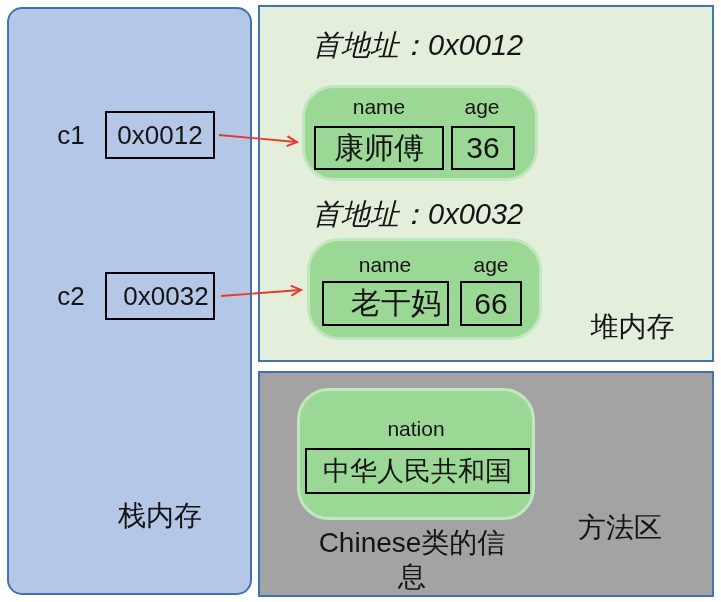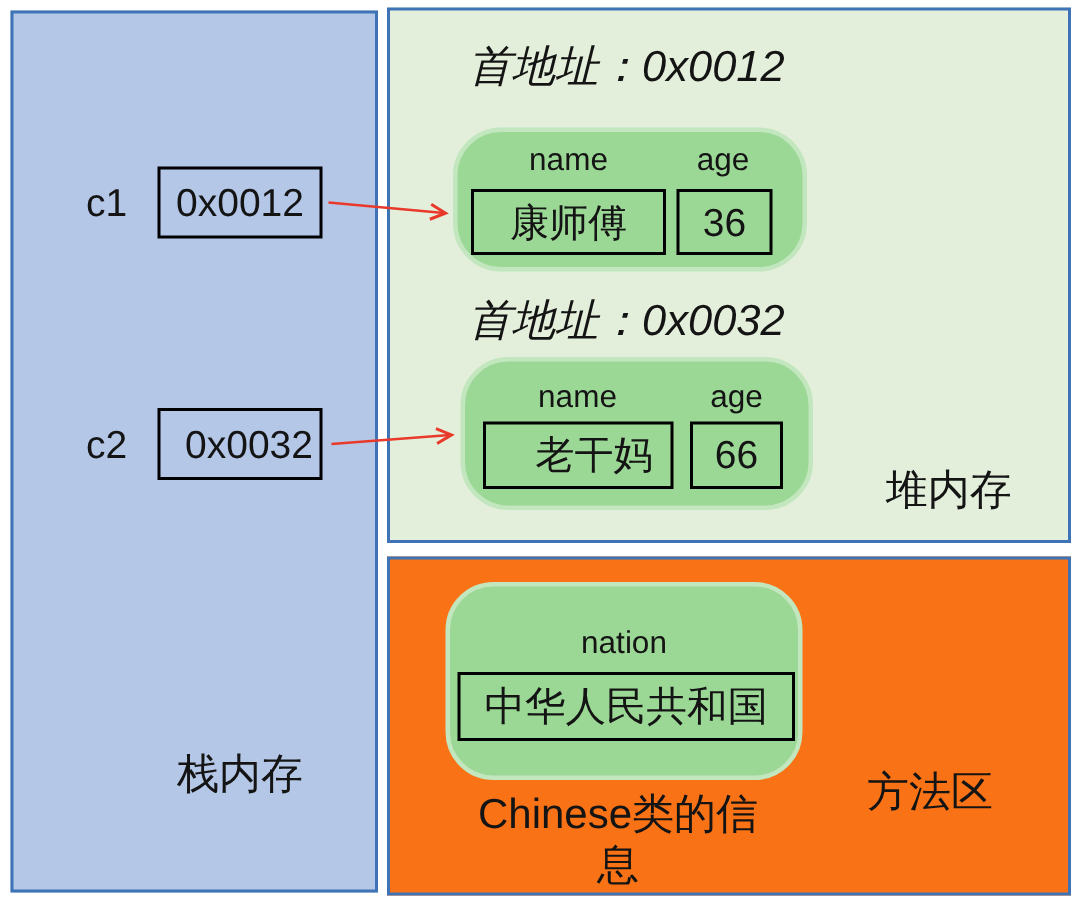--- a/index.html
+++ b/index.html
@@ -1,32 +1,32 @@
 <!DOCTYPE html>
 <html><head>
 <meta charset="utf-8">
 <style>
   html,body{margin:0;padding:0;background:#ffffff;}
   body{font-family:"Liberation Sans","DejaVu Sans",sans-serif;color:#141414;}
   .canvas{position:relative;width:721px;height:602px;background:#ffffff;overflow:hidden;}
   .panel{position:absolute;border:2px solid #3e74b5;box-sizing:border-box;}
-  .panel-stack{left:7px;top:7px;width:245px;height:588px;background:#b4c7e7;}
+  .panel-stack{left:7px;top:7px;width:245px;height:588px;background:#b4c7e7;border-radius:15px;}
   .panel-heap{left:258px;top:5px;width:456px;height:357px;background:#e3efda;}
-  .panel-method{left:258px;top:371px;width:456px;height:226px;background:#f97316;}
+  .panel-method{left:258px;top:371px;width:456px;height:226px;background:#a3a3a3;}
   .var-label{position:absolute;display:flex;align-items:center;justify-content:center;
              font-size:26px;}
   .addr-box{position:absolute;border:2px solid #000;box-sizing:border-box;
             display:flex;align-items:center;justify-content:center;font-size:26px;}
   .panel-caption{position:absolute;font-size:28px;line-height:34px;text-align:center;}
   .obj-title{position:absolute;font-size:29px;line-height:34px;white-space:nowrap;font-style:italic;}
   .obj{position:absolute;background:#9bd795;border:3px solid #c2e6bd;border-radius:32px;
        box-sizing:border-box;}
   .field-label{position:absolute;font-size:21px;line-height:24px;text-align:center;}
   .field-box{position:absolute;border:2px solid #000;box-sizing:border-box;background:transparent;
-             display:flex;align-items:center;justify-content:center;font-size:26px;}
+             display:flex;align-items:center;justify-content:center;font-size:30px;}
   .arrows{position:absolute;left:0;top:0;pointer-events:none;}
 </style>
 </head>
 <body>
 
 <div class="canvas">
 
   <div class="panel panel-stack">
     <div class="var-label" style="left:31px;top:102px;width:62px;height:48px;">c1</div>
     <div class="addr-box" style="left:96px;top:102px;width:110px;height:48px;">0x0012</div>

